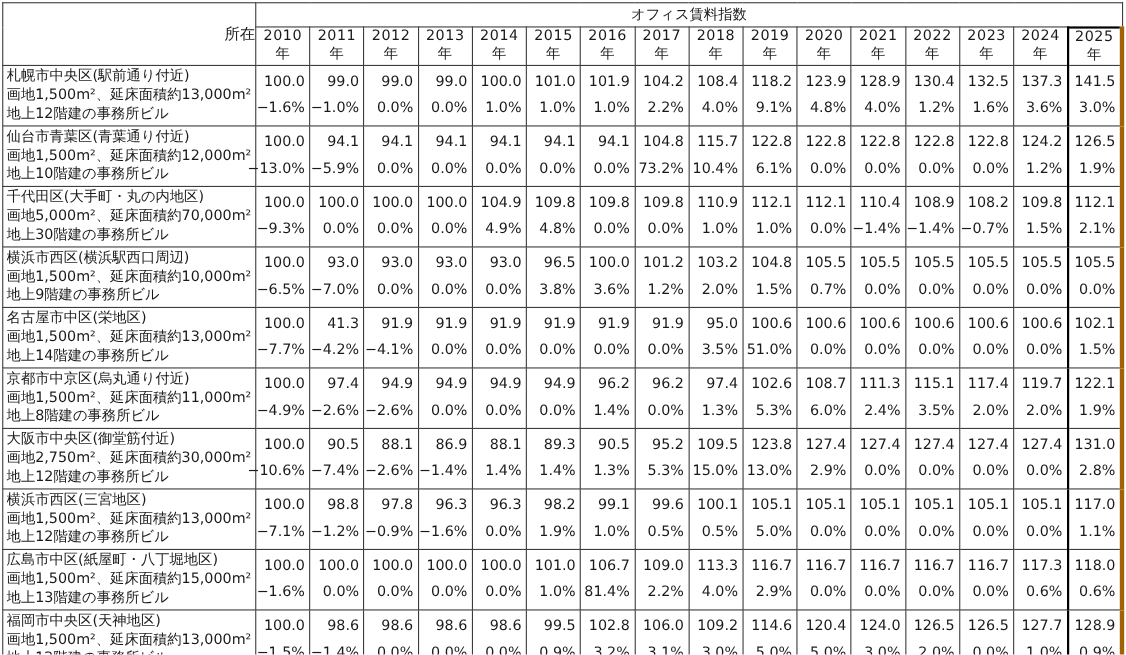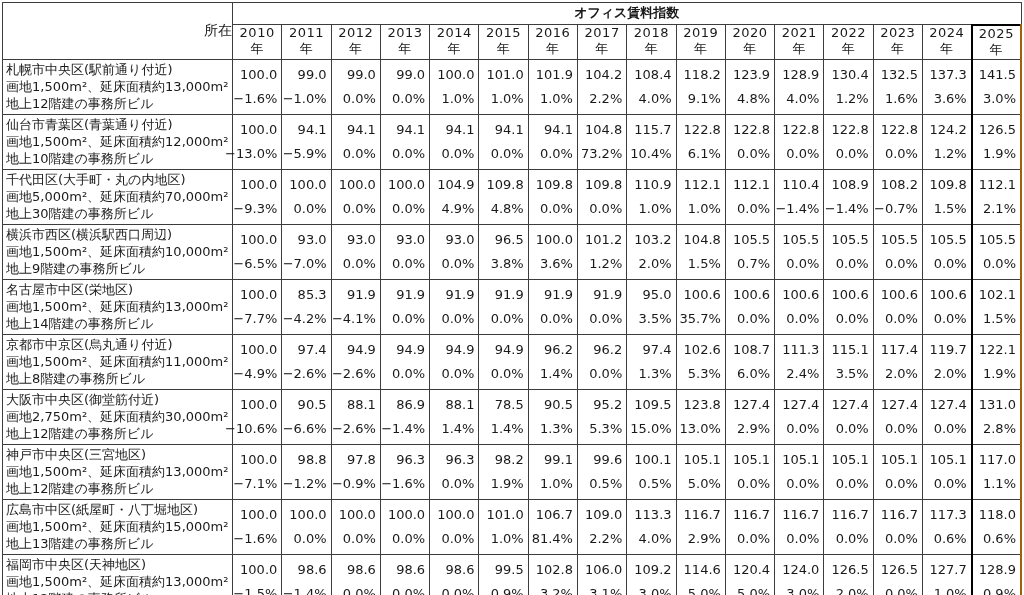--- a/index.html
+++ b/index.html
@@ -23,21 +23,21 @@
     font-size:13px;
     padding:0;
     box-sizing:border-box;
     background:#fff;
   }
   
   th.loc-head{
     text-align:right;vertical-align:middle;font-size:14px;height:48px;
   }
   th.title-head{
-    text-align:center;vertical-align:middle;font-size:13px;height:22px;font-weight:bold;
+    text-align:center;vertical-align:middle;font-size:13px;height:22px;
   }
   th.year{
     text-align:center;vertical-align:middle;height:25px;font-size:13px;
     letter-spacing:0.5px;
   }
   
   td.loc{
     text-align:left;vertical-align:middle;
     padding:1px 2px 1px 3px;
     font-size:13px;line-height:17px;
@@ -49,21 +49,21 @@
   td.val .cellwrap{
     height:54px;
     display:flex;flex-direction:column;justify-content:space-around;
     align-items:flex-end;
     padding:3px 4px 3px 1px;
     box-sizing:border-box;
   }
   
   th.last,td.last{
     border-left:2px solid #000;
-    border-right:2px solid #a16207;
+    border-right:4px solid #a16207;
     text-align:center;
   }
   th.year.last{border-top:2px solid #000;}
   tr.lastrow td{border-bottom:3px solid #000;}
   tr.lastrow td.loc{border-bottom:3px solid #000;}
   table{border-bottom:3px solid #000;}
   .loc-line{white-space:nowrap;overflow:hidden;}
 </style>
 </head>
 <body>
@@ -533,21 +533,21 @@
             <div class="loc-line">地上14階建の事務所ビル</div>
           </td>
           <td class="val">
             <div class="cellwrap">
               <div>100.0</div>
               <div>−7.7%</div>
             </div>
           </td>
           <td class="val">
             <div class="cellwrap">
-              <div>85.3</div>
+              <div>41.3</div>
               <div>−4.2%</div>
             </div>
           </td>
           <td class="val">
             <div class="cellwrap">
               <div>91.9</div>
               <div>−4.1%</div>
             </div>
           </td>
           <td class="val">
@@ -582,21 +582,21 @@
           </td>
           <td class="val">
             <div class="cellwrap">
               <div>95.0</div>
               <div>3.5%</div>
             </div>
           </td>
           <td class="val">
             <div class="cellwrap">
               <div>100.6</div>
-              <div>35.7%</div>
+              <div>51.0%</div>
             </div>
           </td>
           <td class="val">
             <div class="cellwrap">
               <div>100.6</div>
               <div>0.0%</div>
             </div>
           </td>
           <td class="val">
             <div class="cellwrap">
@@ -740,21 +740,21 @@
           </td>
           <td class="val">
             <div class="cellwrap">
               <div>100.0</div>
               <div>−10.6%</div>
             </div>
           </td>
           <td class="val">
             <div class="cellwrap">
               <div>90.5</div>
-              <div>−6.6%</div>
+              <div>−7.4%</div>
             </div>
           </td>
           <td class="val">
             <div class="cellwrap">
               <div>88.1</div>
               <div>−2.6%</div>
             </div>
           </td>
           <td class="val">
             <div class="cellwrap">
@@ -763,21 +763,21 @@
             </div>
           </td>
           <td class="val">
             <div class="cellwrap">
               <div>88.1</div>
               <div>1.4%</div>
             </div>
           </td>
           <td class="val">
             <div class="cellwrap">
-              <div>78.5</div>
+              <div>89.3</div>
               <div>1.4%</div>
             </div>
           </td>
           <td class="val">
             <div class="cellwrap">
               <div>90.5</div>
               <div>1.3%</div>
             </div>
           </td>
           <td class="val">
@@ -830,21 +830,21 @@
           </td>
           <td class="val last">
             <div class="cellwrap">
               <div>131.0</div>
               <div>2.8%</div>
             </div>
           </td>
         </tr>
         <tr class="city-row">
           <td class="loc">
-            <div class="loc-line">神戸市中央区(三宮地区)</div>
+            <div class="loc-line">横浜市西区(三宮地区)</div>
             <div class="loc-line">画地1,500m²、延床面積約13,000m²</div>
             <div class="loc-line">地上12階建の事務所ビル</div>
           </td>
           <td class="val">
             <div class="cellwrap">
               <div>100.0</div>
               <div>−7.1%</div>
             </div>
           </td>
           <td class="val">

